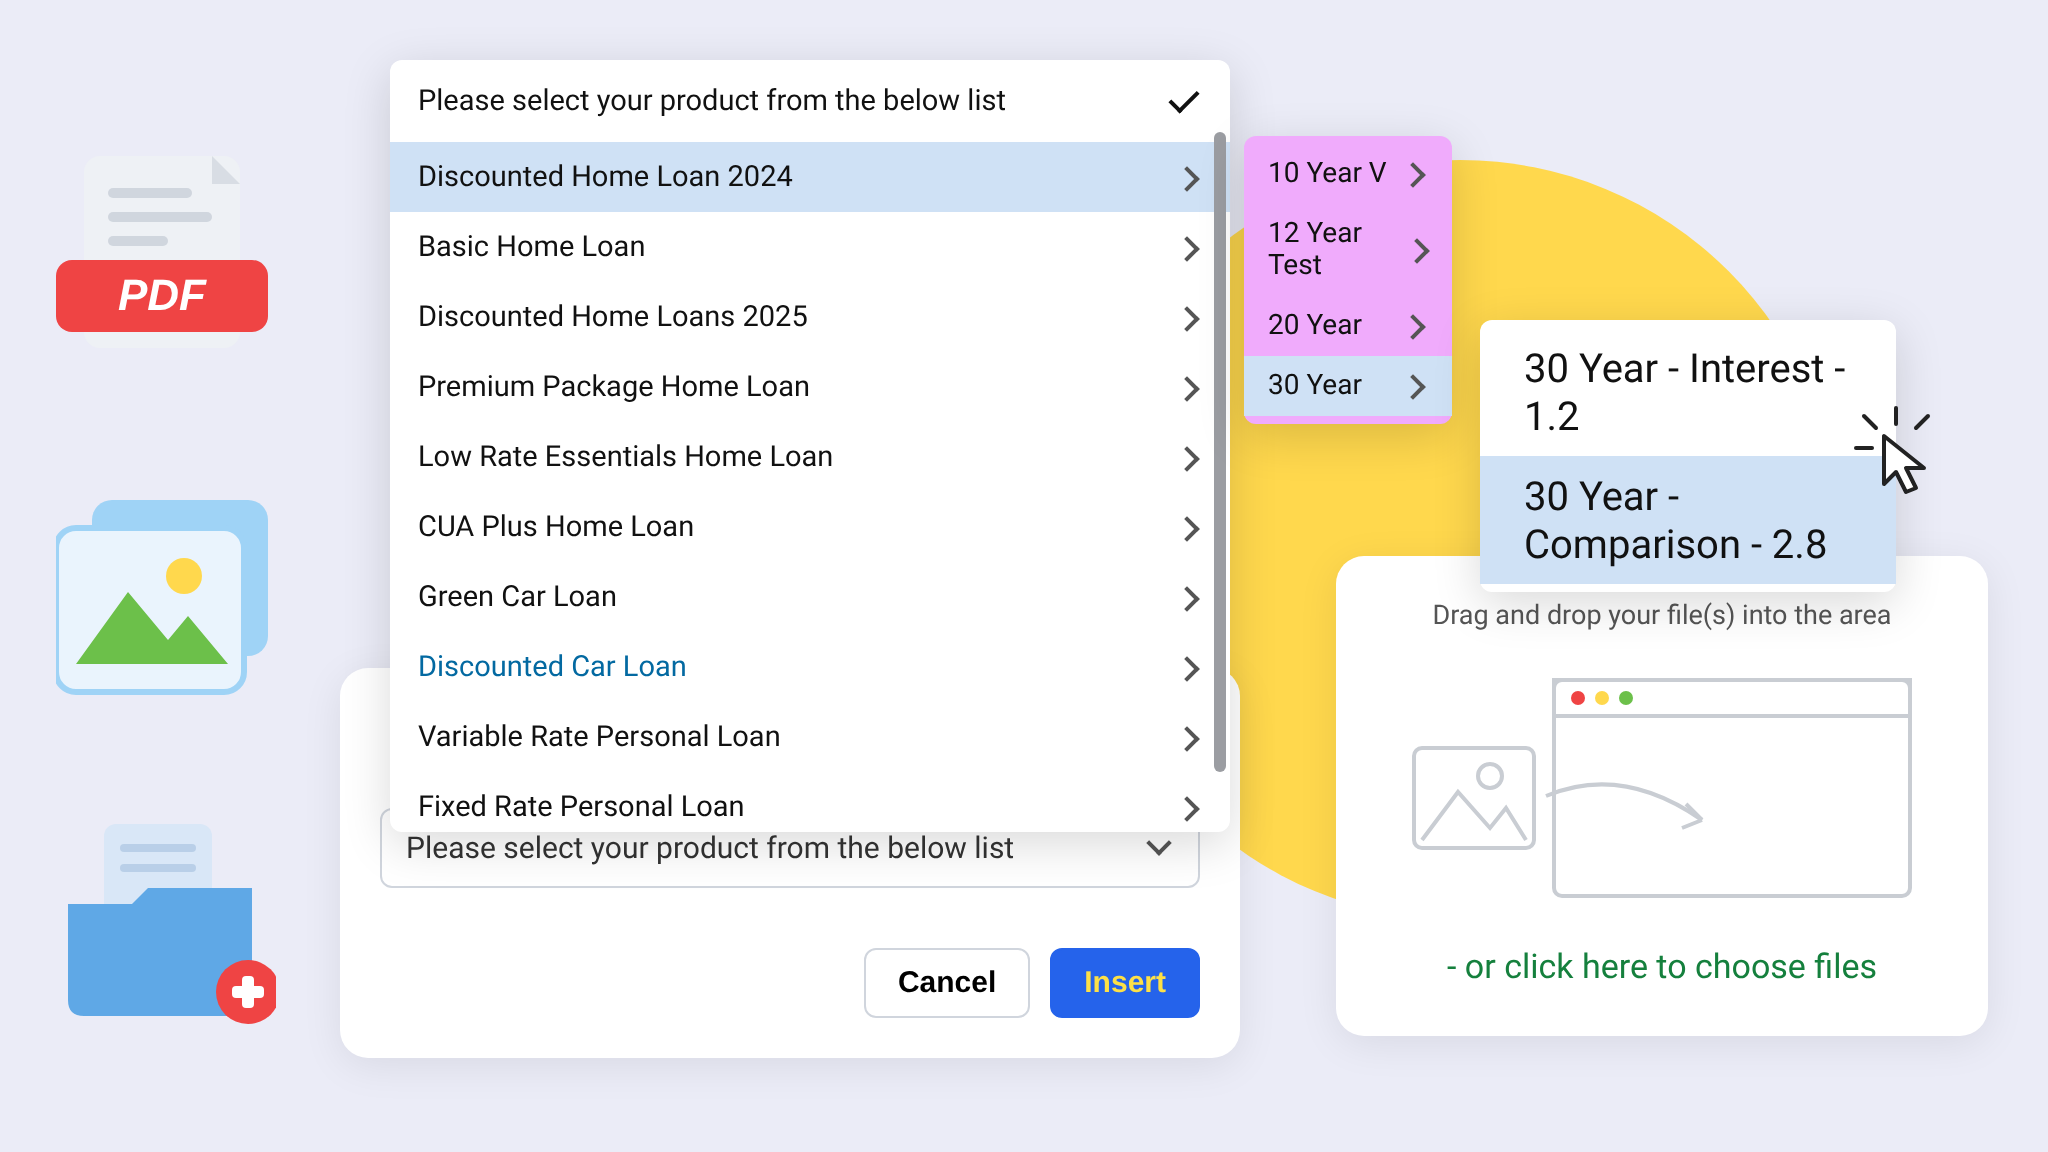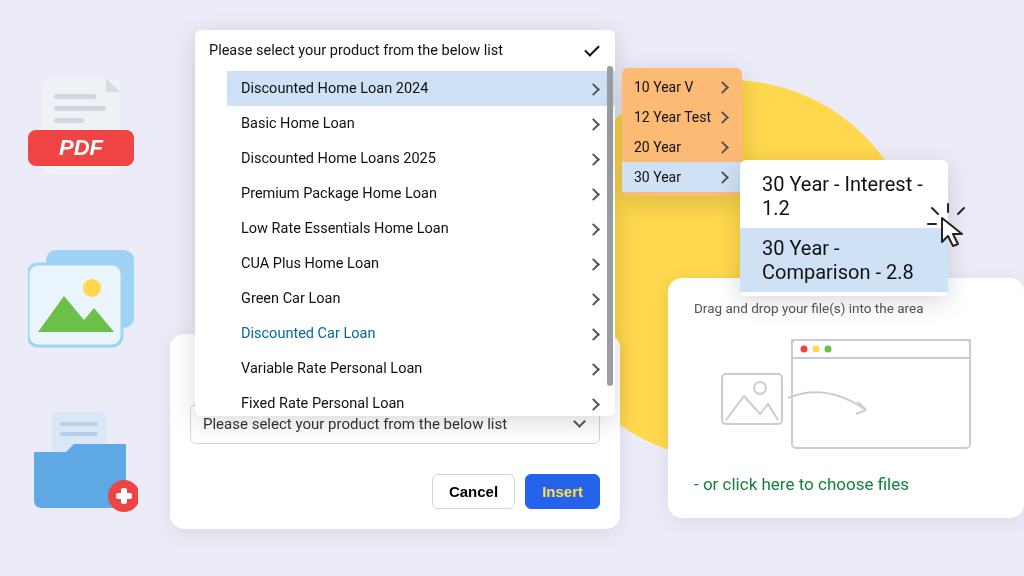--- a/index.html
+++ b/index.html
@@ -57,21 +57,20 @@
   .dropdown-header {
     padding: 12px 14px;
     font-size: 14.5px;
     color: #111;
     display: flex; justify-content: space-between; align-items: center;
   }
   .dropdown-scroll {
     max-height: 345px;
     overflow-y: hidden;
     position: relative;
-    padding-left: 32px;
   }
   .dd-item {
     padding: 9px 14px;
     font-size: 14.5px;
     color: #111;
     display: flex; justify-content: space-between; align-items: center;
     cursor: pointer;
   }
   .dd-item.highlighted { background: #cfe1f5; }
   .dd-item.disabled { color: #0369a1; }
@@ -114,22 +113,22 @@
     width: 6px; height: 320px;
     background: #9b9da2;
     border-radius: 3px;
     z-index: 21;
   }
 
   
   .submenu1 {
     position: absolute;
     left: 622px; top: 68px;
-    width: 120px;
-    background: #fdba74;
+    width: 104px;
+    background: #f0abfc;
     border-radius: 6px;
     box-shadow: 0 6px 24px rgba(0,0,0,0.15);
     z-index: 25;
     padding: 4px 0;
   }
   .submenu1 .dd-item { padding: 7px 12px; font-size: 14px; }
 
   
   .submenu2 {
     position: absolute;
@@ -147,26 +146,27 @@
   .cursor-icon {
     position: absolute;
     left: 926px; top: 202px;
     z-index: 35;
   }
 
   
   .dropzone {
     position: absolute;
     left: 668px; top: 278px;
-    width: 356px;
+    width: 326px;
     background: #fff;
     border-radius: 14px;
     box-shadow: 0 4px 20px rgba(0,0,0,0.08);
     padding: 22px 26px 24px;
     z-index: 3;
+    text-align: center;
   }
   .dz-title { font-size: 13.5px; color: #555; margin-bottom: 18px; }
   .dz-illust { display: flex; justify-content: center; margin-bottom: 20px; }
   .dz-sub { font-size: 17px; color: #15803d; }
 </style>
 </head>
 <body>
 
 <div class="bg-circle"></div>
 

